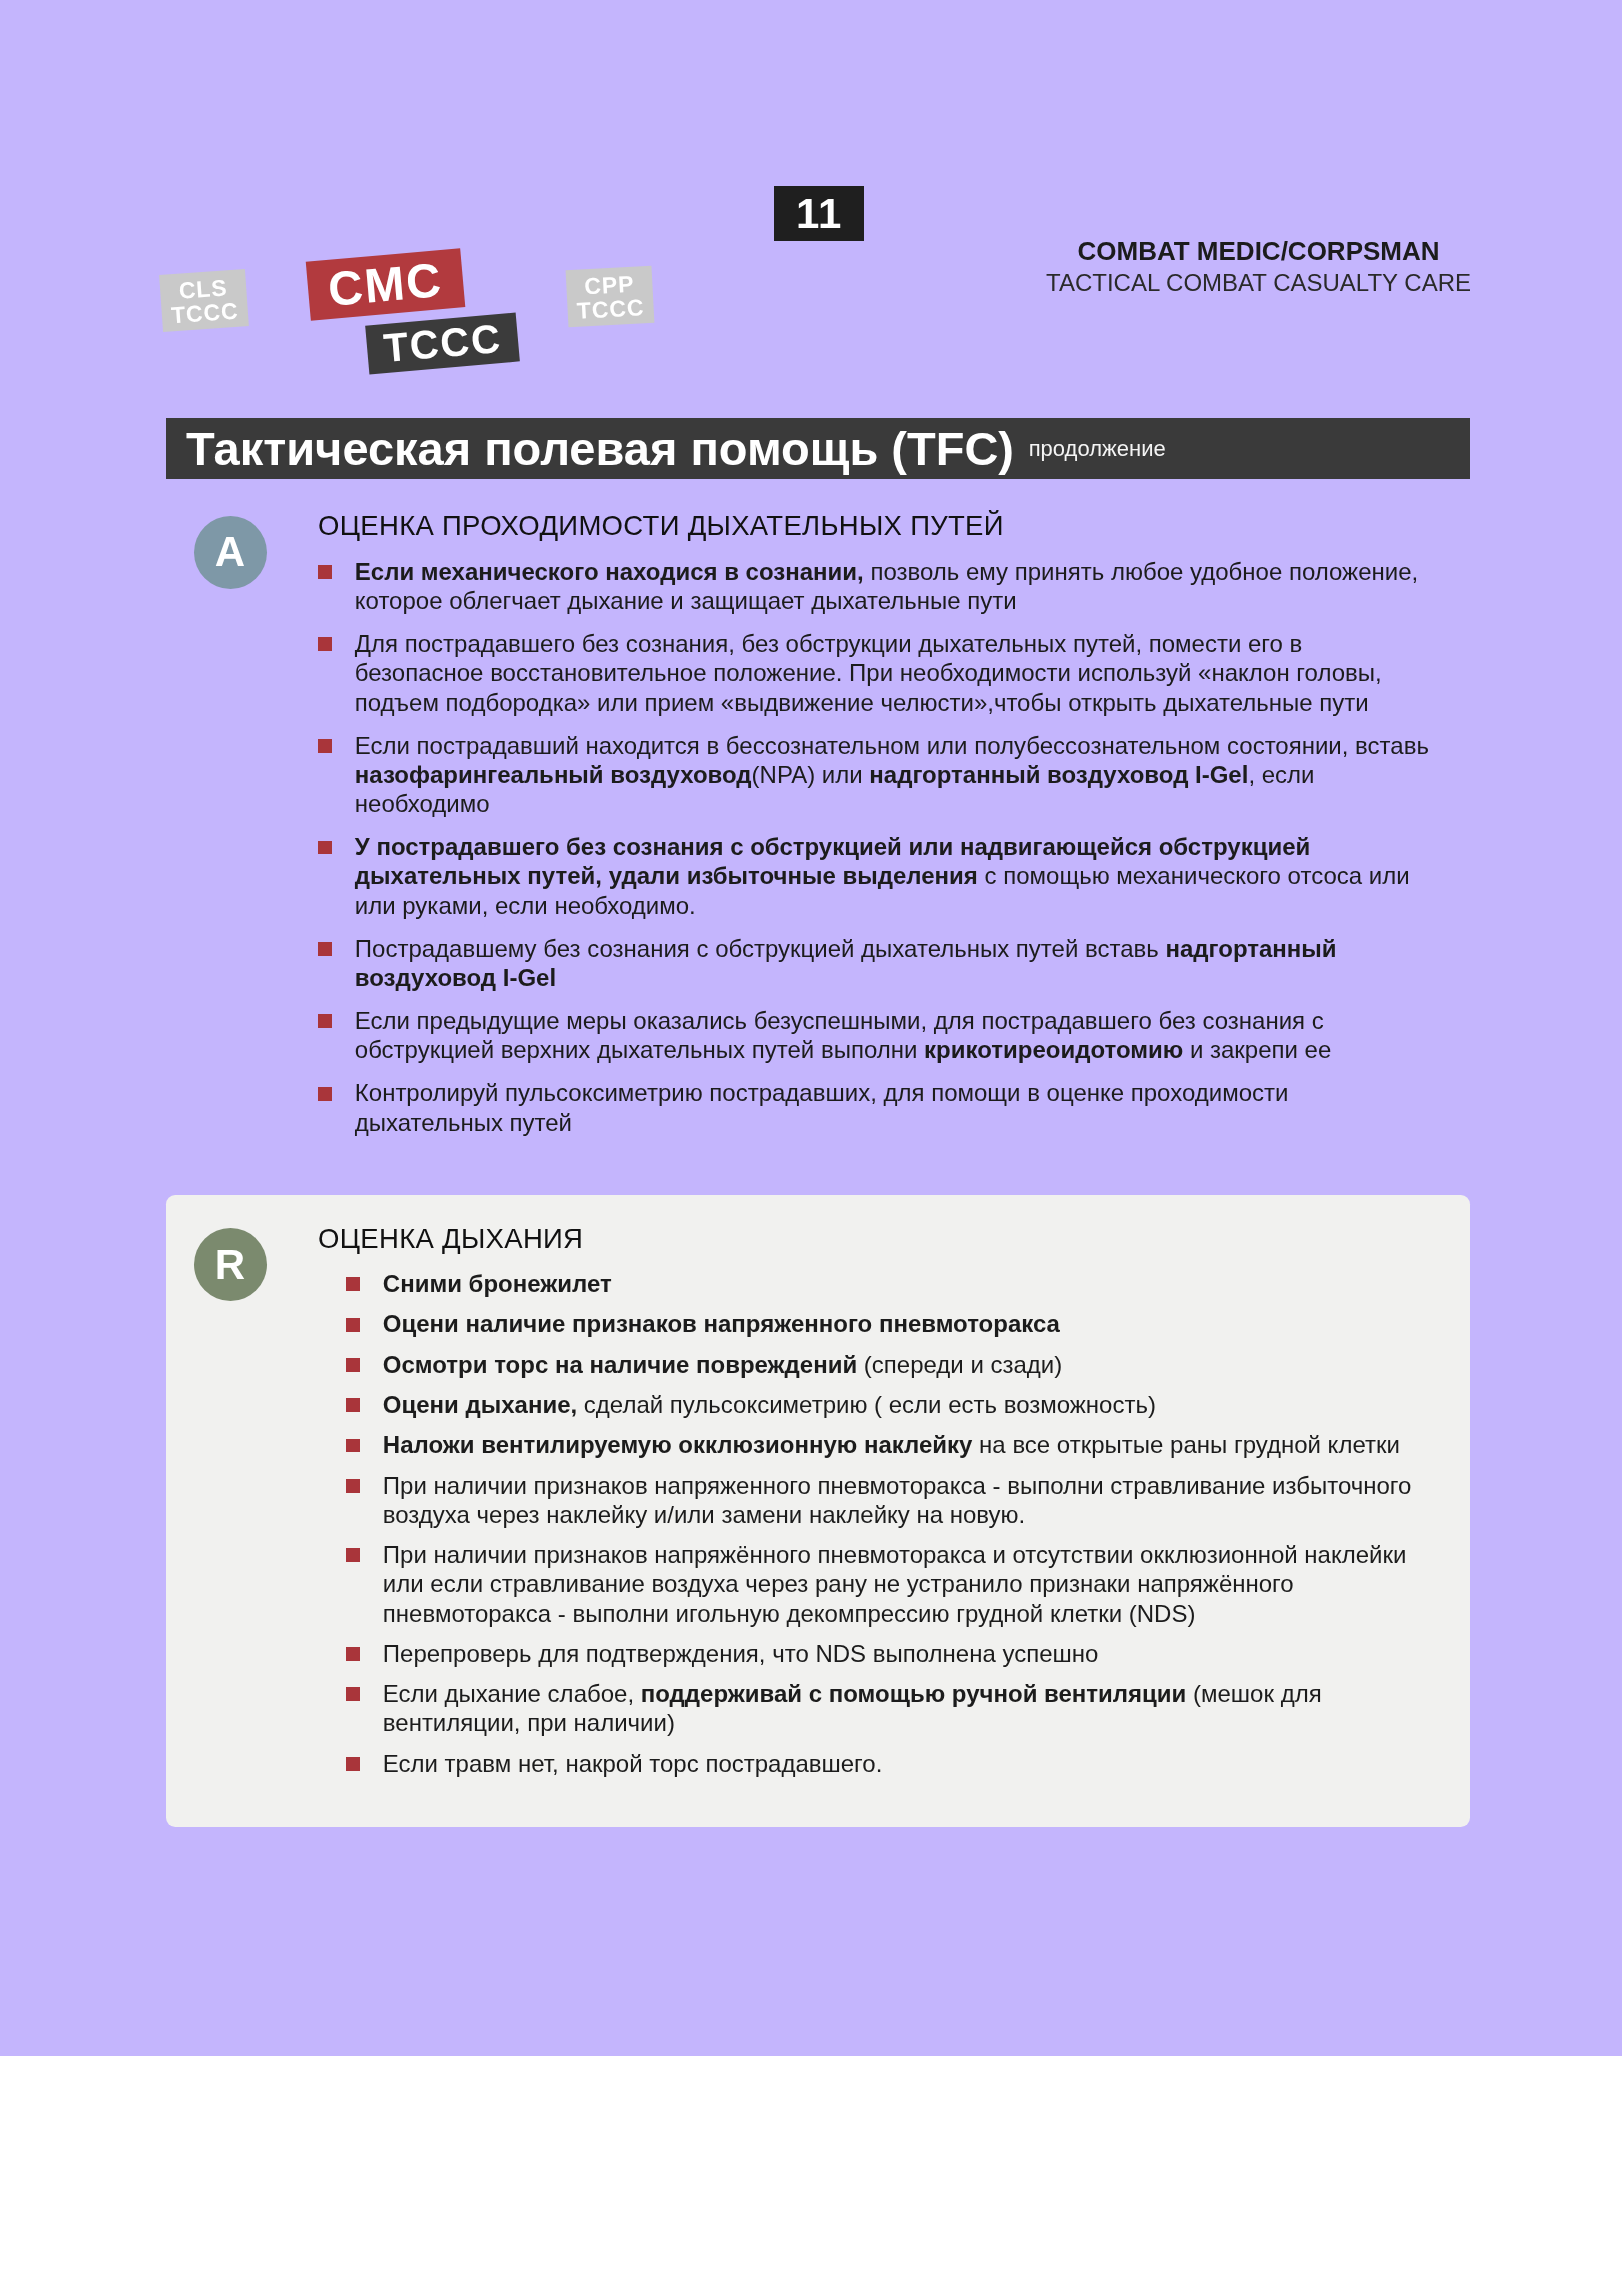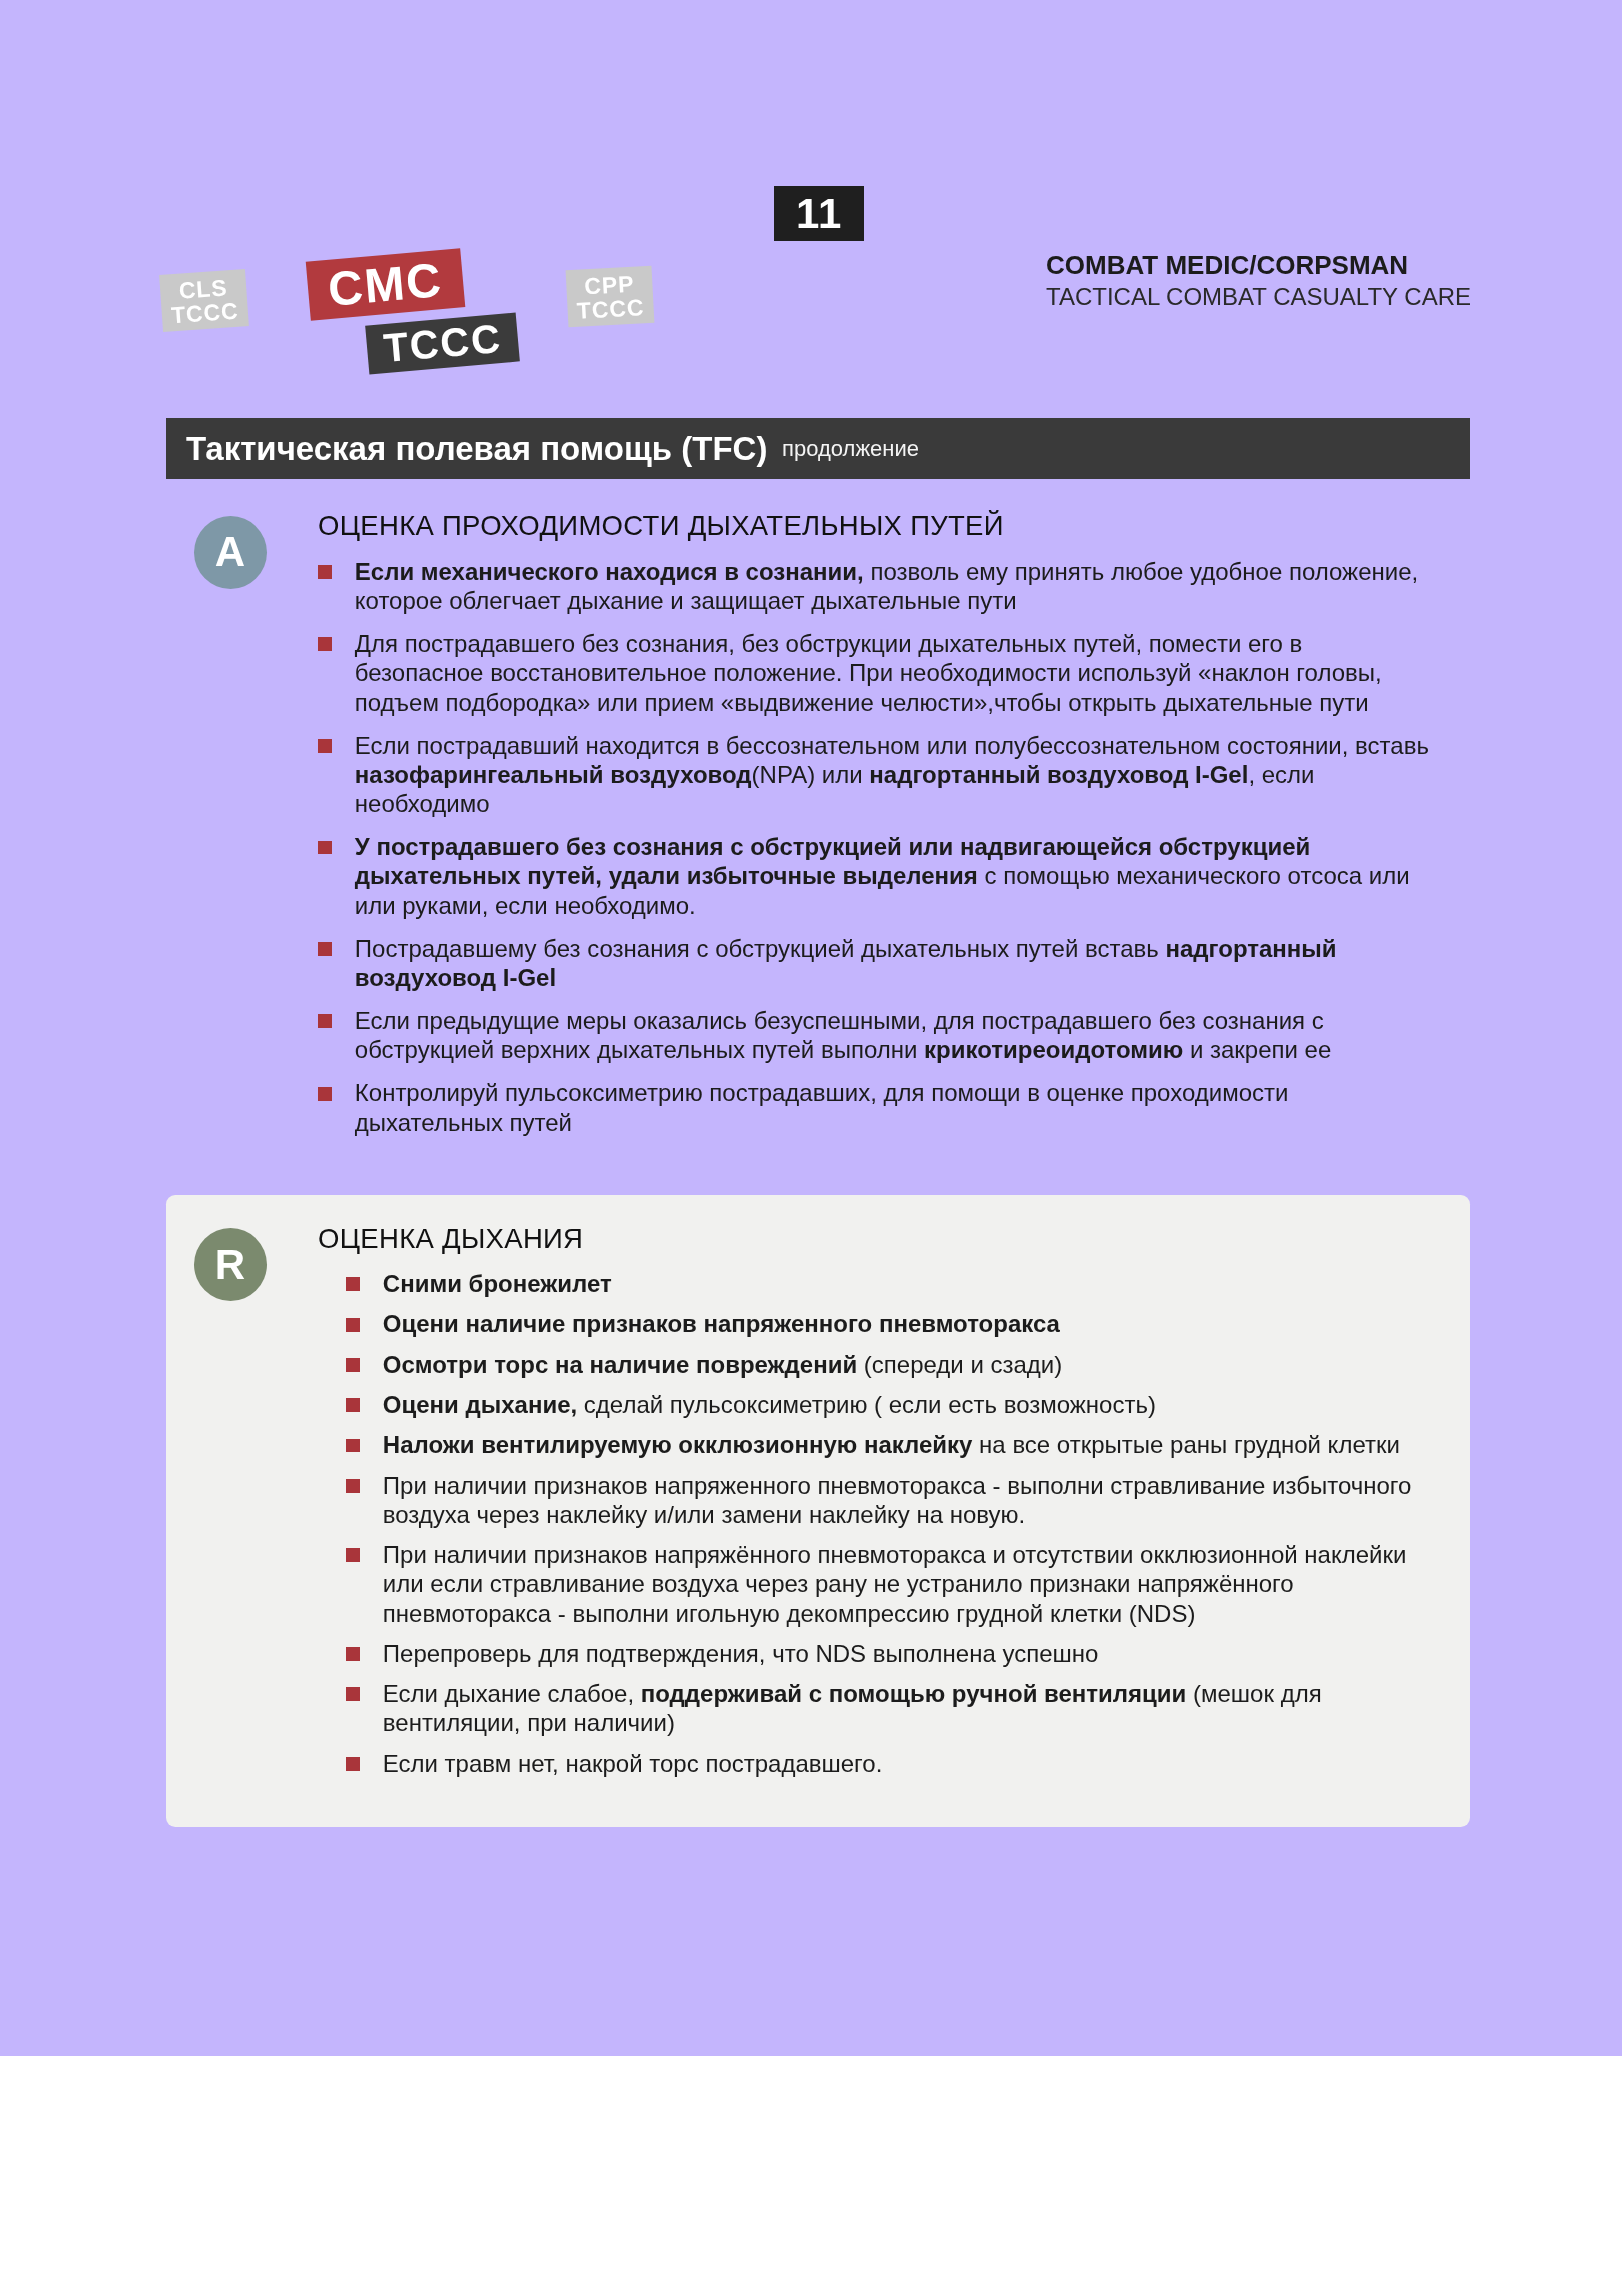--- a/index.html
+++ b/index.html
@@ -15,28 +15,28 @@
   .stamp { position:absolute; background:#c9c9c9; color:#ffffff; font-weight:700; font-size:23px;
     line-height:1.05; text-align:center; padding:4.6px 9.2px; transform:rotate(-4deg); letter-spacing:0.9px; }
   .stamp-left { left:4.6px; top:16.5px; }
   .stamp-right { left:411px; top:13px; transform:rotate(-3deg); }
   .cmc-box { position:absolute; left:152px; top:0px; background:#b23a3e; color:#fff; font-weight:700;
     font-size:48px; padding:1.8px 20px; transform:rotate(-5deg); letter-spacing:1.8px; }
   .tccc-box { position:absolute; left:211px; top:64px; background:#3b3b3b; color:#fff; font-weight:700;
     font-size:40px; padding:1.8px 16.5px; transform:rotate(-5deg); letter-spacing:1.8px; }
 
   
-  .header-right { position:absolute; right:152px; top:250px; text-align:left; }
+  .header-right { position:absolute; right:152px; top:236px; text-align:center; }
   .org-line1 { font-weight:700; font-size:26px; color:#1c1c1c; }
   .org-line2 { font-size:24px; color:#2a2a2a; margin-top:1.8px; }
 
   
   .title-bar { position:absolute; left:166px; top:418px; width:1304px; height:61px; background:#3a3a3a;
     color:#ffffff; display:flex; align-items:center; box-sizing:border-box; padding-left:20px; }
-  .title-main { font-weight:700; font-size:33px; }
+  .title-main { font-weight:700; font-size:47px; }
   .title-suffix { font-size:22px; margin-left:14.7px; opacity:0.95; }
 
   
   .section { position:absolute; left:166px; width:1304px; display:flex; box-sizing:border-box; }
   .section-a { top:510px; }
   .section-b { top:1195px; height:632px; background:#f1f1ef; border-radius:9.2px; padding-top:27.5px; }
   .section-left { width:152px; flex:0 0 152px; }
   .circle { width:73px; height:73px; border-radius:50%; color:#fff; font-weight:700; font-size:42px;
     display:flex; align-items:center; justify-content:center; margin-left:27.5px; margin-top:5.5px; }
   .circle-a { background:#7e98a7; }

